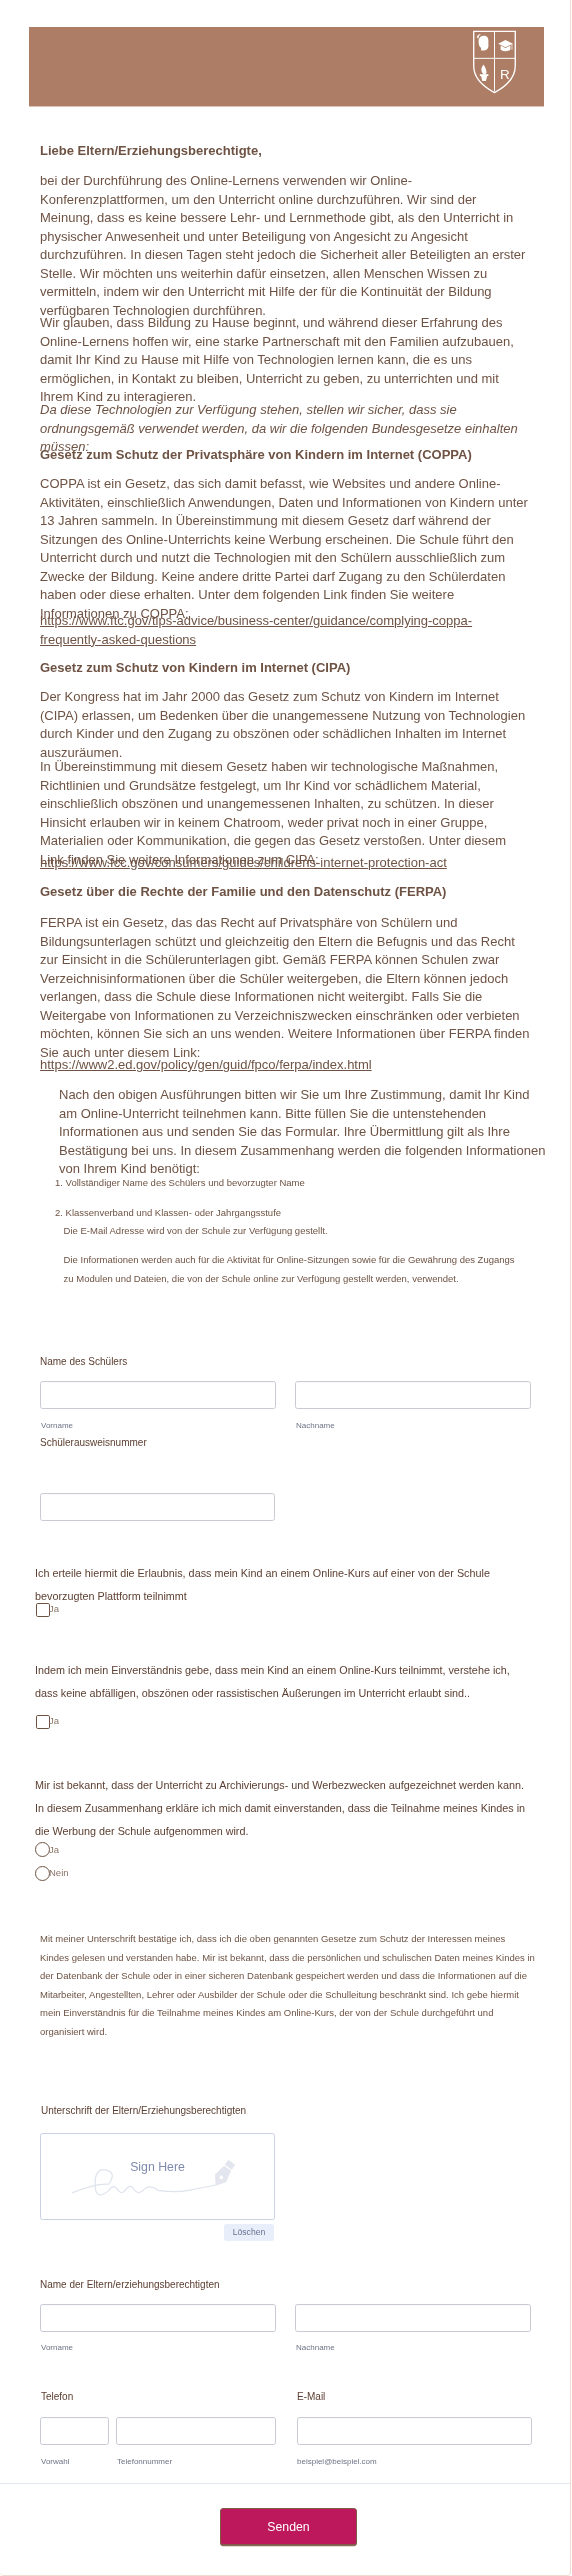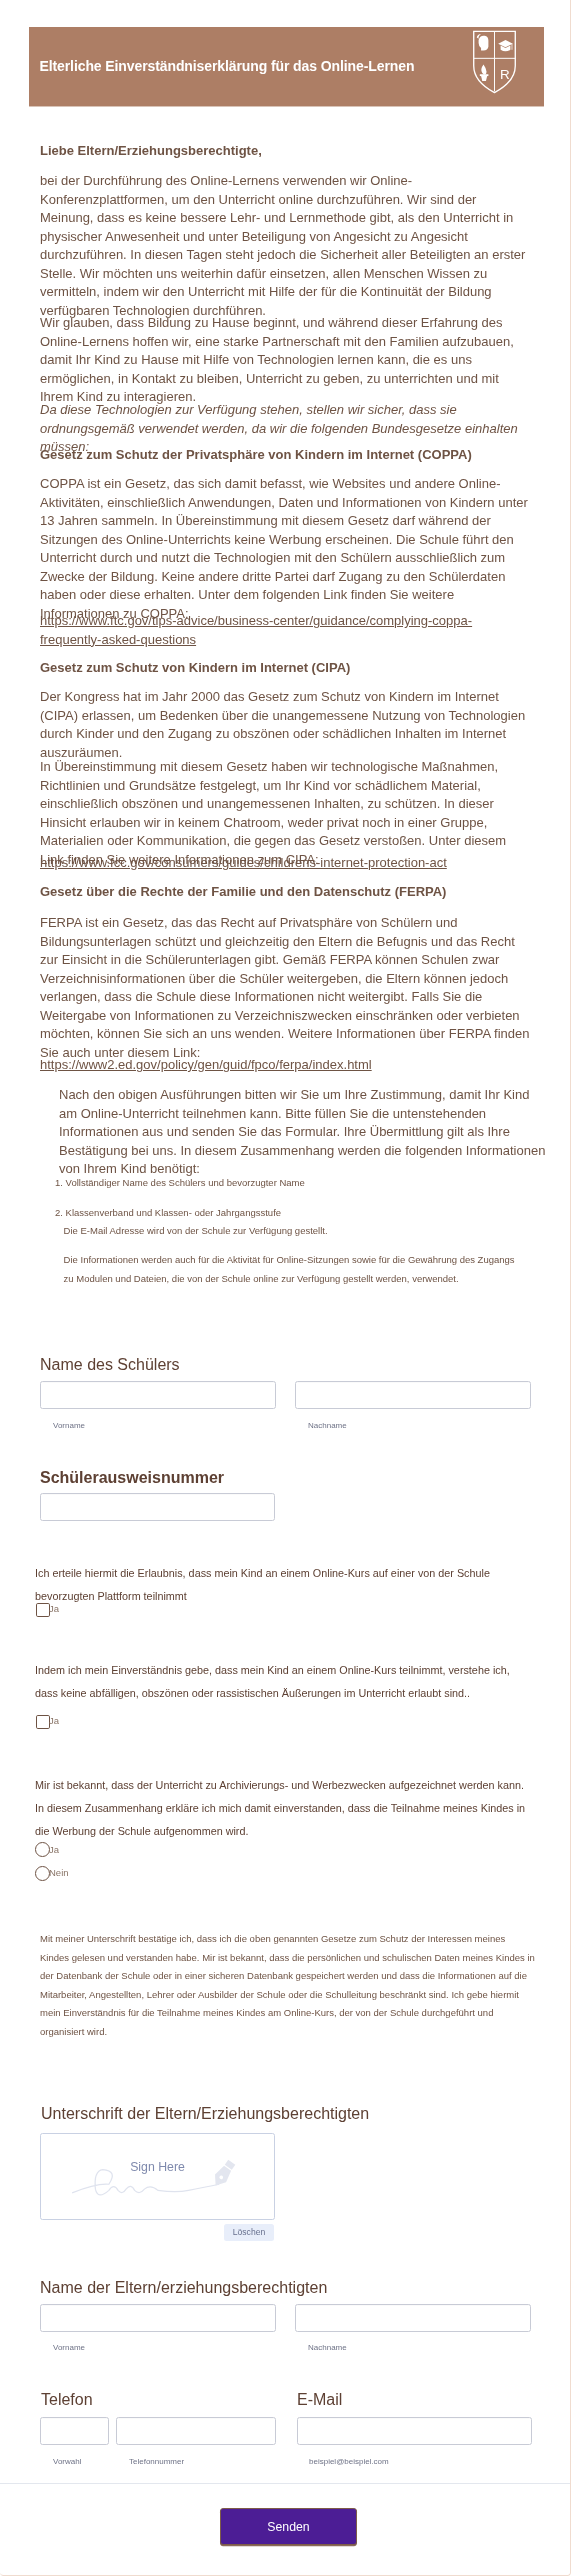--- a/index.html
+++ b/index.html
@@ -15,48 +15,47 @@
 
   .content { position: absolute; left: 40px; top: 135px; width: 492px; }
   .content p { margin: 0; font-size: 13px; line-height: 18.5px; color: #6e5344; }
   .greeting { font-weight: bold; color: #5d4033; }
   .law-title { font-weight: bold; color: #5d4033; }
   .link { color: #2222dd; text-decoration: underline; cursor: pointer; }
 
   .abs { position: absolute; }
   .list { position: absolute; left: 55px; width: 468px; font-size: 9.5px; line-height: 18.5px; color: #6e5344; }
 
-  .field-label { position: absolute; font-size: 16px; color: #5d4033; }
+  .field-label { position: absolute; font-size: 10px; color: #5d4033; }
   .input { position: absolute; height: 28px; border: 0.6px solid #c8cbd6; border-radius: 2.5px; background: #fff;
            box-shadow: inset 0 0.6px 0.6px rgba(0,0,0,0.04); box-sizing: border-box; }
-  .sublabel { position: absolute; font-size: 8px; color: #6f7387; margin-left: 12px; }
+  .sublabel { position: absolute; font-size: 8px; color: #6f7387; }
 
   .question { position: absolute; left: 34px; width: 492px; font-size: 10.8px; line-height: 23px; color: #5d4033; }
   .checkbox { position: absolute; width: 13.5px; height: 13.5px; border: 1.2px solid #6e5344; border-radius: 1.8px; box-sizing: border-box; background:#fff; }
   .radio { position: absolute; width: 14.8px; height: 14.8px; border: 1.2px solid #6e5344; border-radius: 50%; box-sizing: border-box; background:#fff; }
   .opt-label { position: absolute; font-size: 9.5px; color: #8a7568; }
 
   .sigpad { position: absolute; left: 40px; top: 2133px; width: 235px; height: 87px;
             border: 0.6px solid #c9d1e3; border-radius: 2.5px; box-sizing: border-box; }
   .sign-here { position: absolute; left: 0; width: 100%; top: 26px; text-align: center; font-size: 12.3px; color: #7f8aad; }
   .clear-btn { position: absolute; left: 224px; top: 2224px; width: 50px; height: 17px; background: #e8eefa;
                border-radius: 2.5px; font-size: 8.6px; color: #67708e; text-align: center; line-height: 17px; }
 
   .divider { position: absolute; left: 0; top: 2483px; width: 570px; height: 0.6px; background: #e3e7ee; }
-  .submit { position: absolute; left: 220px; top: 2508px; width: 137px; height: 37px; background: #4c1d95;
+  .submit { position: absolute; left: 220px; top: 2508px; width: 137px; height: 37px; background: #be185d;
             border: 0.6px solid #7e5b48; border-radius: 3.1px; box-sizing: border-box; color: #ffffff;
             font-size: 12.3px; text-align: center; line-height: 36px; box-shadow: 0 1.2px 0 #8b6a59; cursor: pointer; }
 </style>
 </head>
 <body>
 
 <div class="frame"></div>
 
 <div class="header">
-  <div class="header-title">Elterliche Einverständniserklärung für das Online-Lernen</div>
   <svg class="crest" viewBox="0 0 80 108">
     <path d="M6 4 H74 V60 Q74 86 40 104 Q6 86 6 60 Z" fill="none" stroke="#fff" stroke-width="2.2"></path>
     <line x1="40" y1="4" x2="40" y2="102" stroke="#fff" stroke-width="1.6"></line>
     <line x1="6" y1="48" x2="74" y2="48" stroke="#fff" stroke-width="1.6"></line>
 
     <g fill="#fff">
       <path d="M14 18 q2 -8 10 -7 q6 1 6 8 v10 q-1 6 -8 6 h-4 v-4 q-4 -3 -4 -8 z"></path>
       <path d="M11 14 q1 -6 7 -6 q-5 3 -4 8 z"></path>
     </g>
 
@@ -109,21 +108,21 @@
   <div style="position:absolute; top:48px; left:8.6px; width:455px;">Die E-Mail Adresse wird von der Schule zur Verfügung gestellt.</div>
   <div style="position:absolute; top:77px; left:8.6px; width:455px;">Die Informationen werden auch für die Aktivität für Online-Sitzungen sowie für die Gewährung des Zugangs zu Modulen und Dateien, die von der Schule online zur Verfügung gestellt werden, verwendet.</div>
 </div>
 
 <div class="field-label" style="left:40px; top:1356px;">Name des Schülers</div>
 <input class="input" style="left: 40px; top: 1381px; width: 236px;" value="">
 <input class="input" style="left: 295px; top: 1381px; width: 236px;" value="">
 <div class="sublabel" style="left:41px; top:1421px;">Vorname</div>
 <div class="sublabel" style="left:296px; top:1421px;">Nachname</div>
 
-<div class="field-label" style="left:40px; top:1469px;font-weight:bold;">Schülerausweisnummer</div>
+<div class="field-label" style="left:40px; top:1437px;">Schülerausweisnummer</div>
 <input class="input" style="left: 40px; top: 1493px; width: 235px;" value="">
 
 <div class="question" style="top:1562px; left:35px;">Ich erteile hiermit die Erlaubnis, dass mein Kind an einem Online-Kurs auf einer von der Schule bevorzugten Plattform teilnimmt</div>
 <div class="checkbox" style="left:36px; top:1603px;"></div>
 <div class="opt-label" style="left:49px; top:1603px; padding-left:0;">
   <span style="position:absolute; left:0; top:0;">Ja</span>
 </div>
 
 <div class="question" style="top:1659px; left:35px;">Indem ich mein Einverständnis gebe, dass mein Kind an einem Online-Kurs teilnimmt, verstehe ich, dass keine abfälligen, obszönen oder rassistischen Äußerungen im Unterricht erlaubt sind..</div>
 <div class="checkbox" style="left:36px; top:1715px;"></div>

